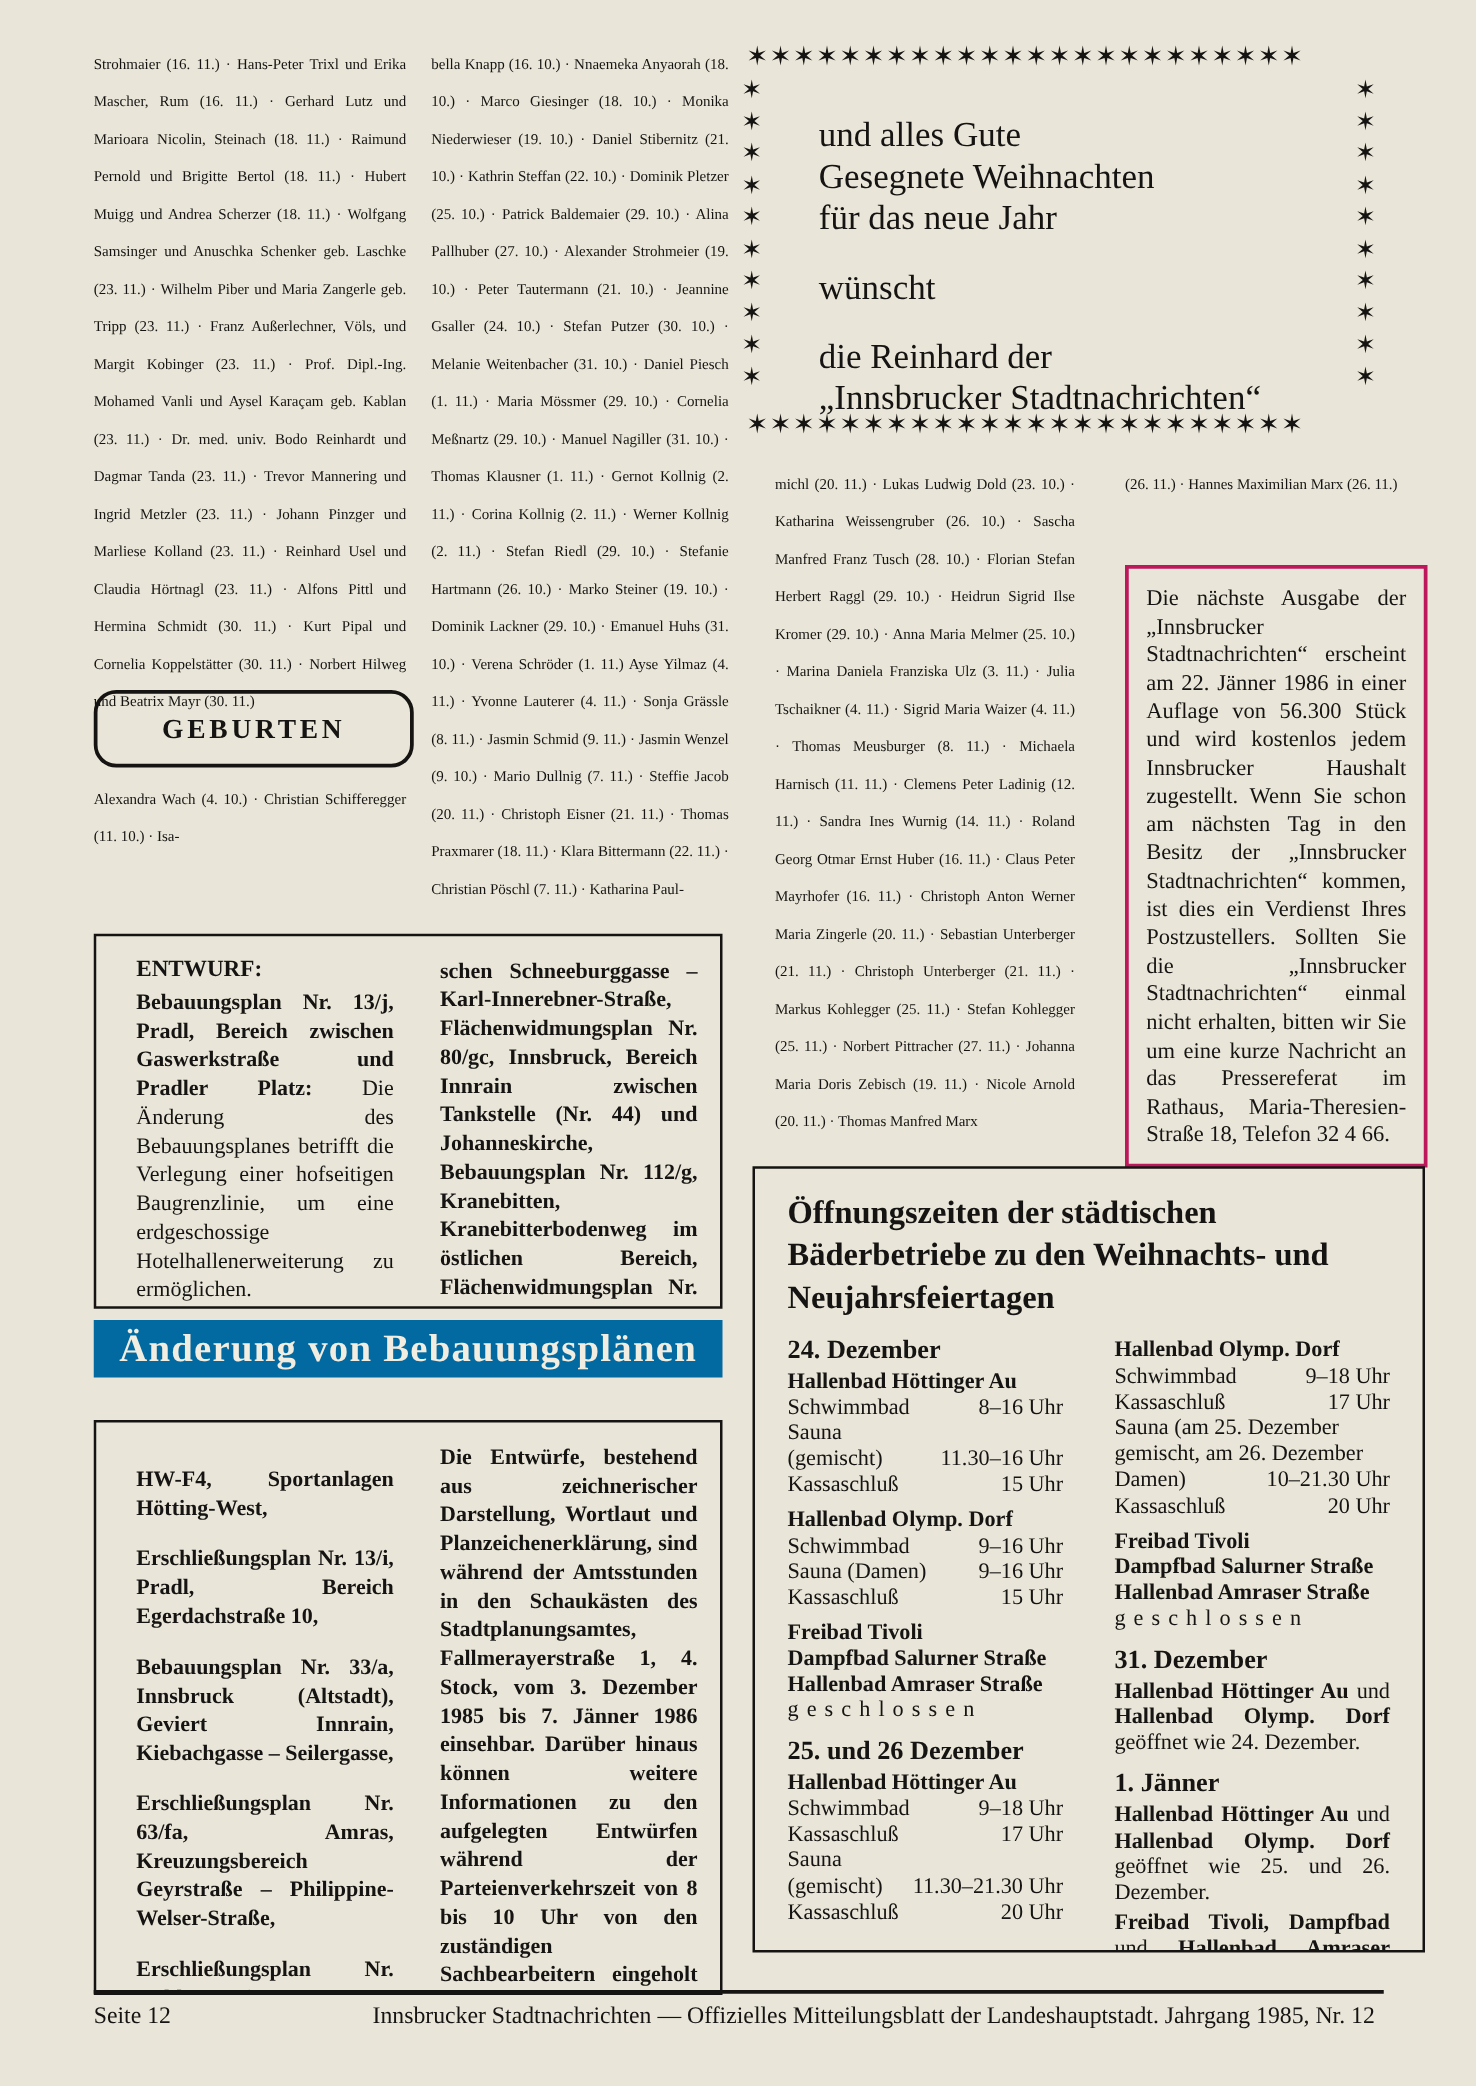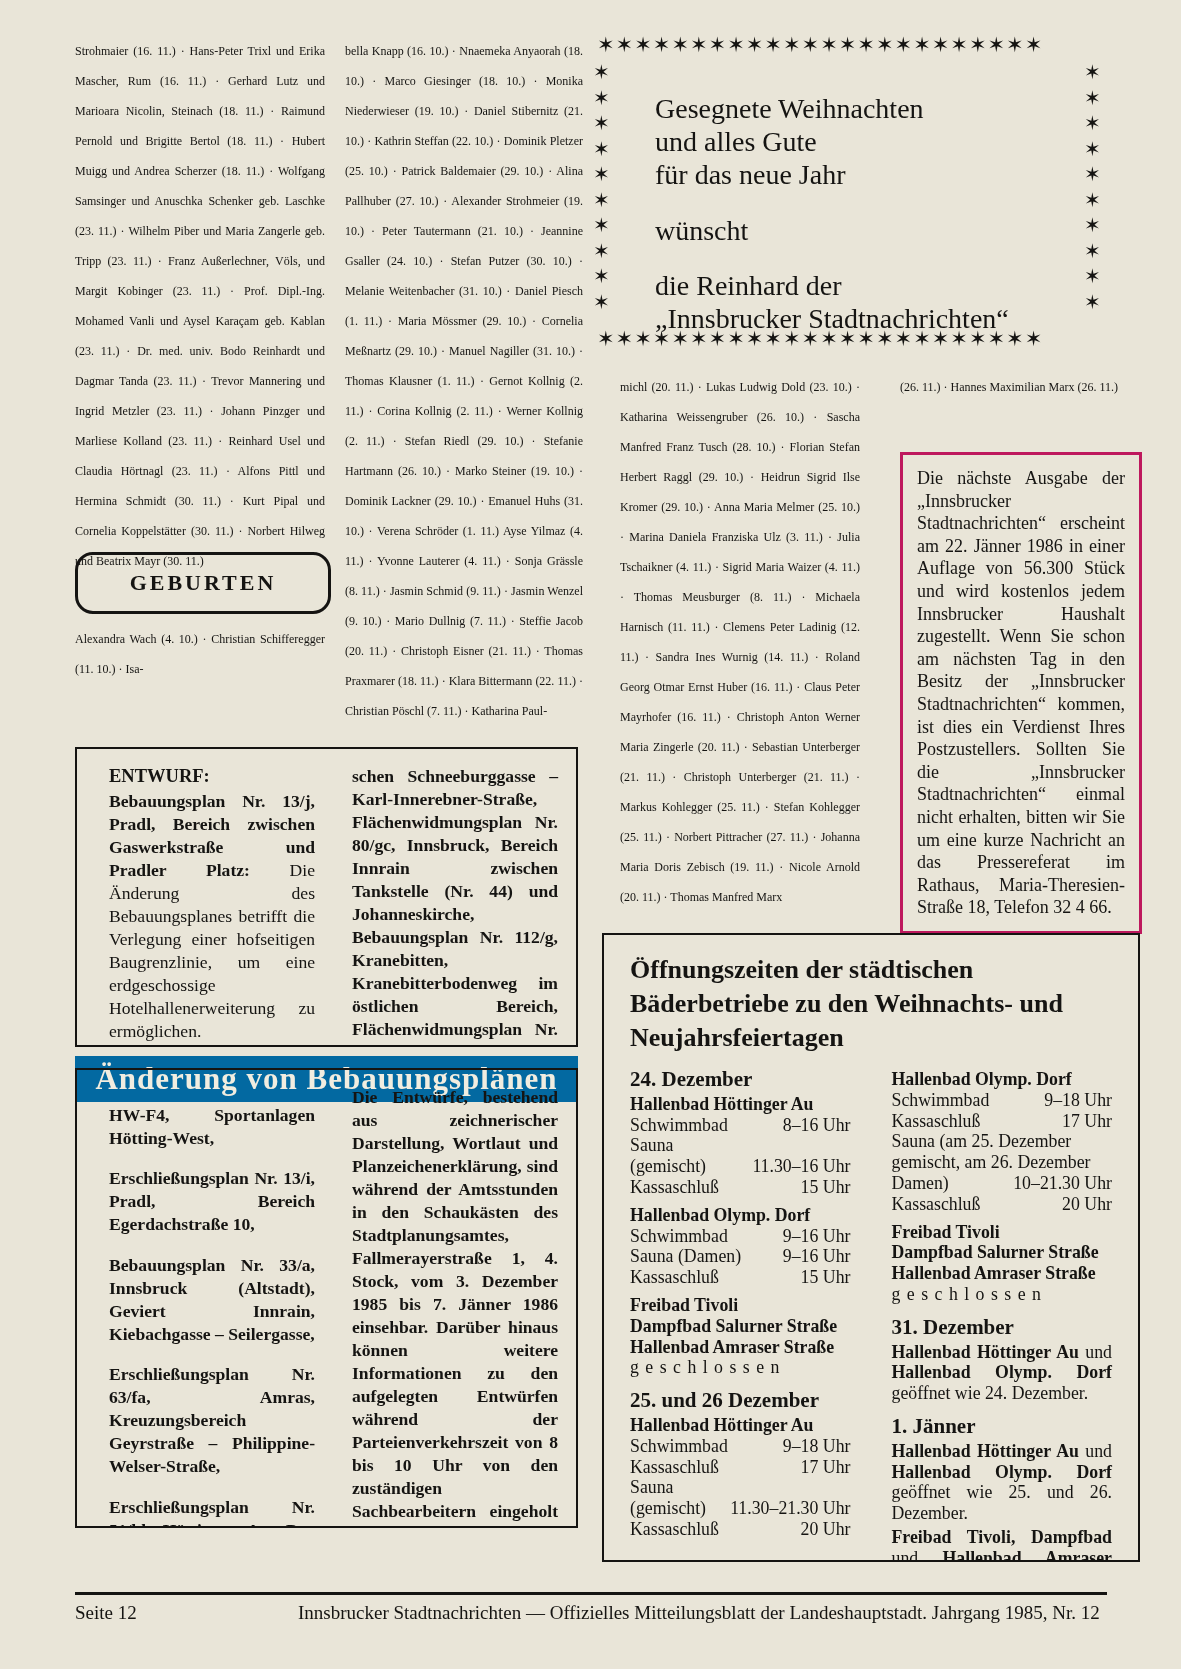--- a/index.html
+++ b/index.html
@@ -62,22 +62,22 @@
   <div class="abs body-text" style="left:75px;top:624px;width:250px;">Alexandra Wach (4. 10.) · Christian Schifferegger (11. 10.) · Isa-</div>
 
   <div class="abs body-text" style="left:345px;top:36px;width:238px;">bella Knapp (16. 10.) · Nnaemeka Anyaorah (18. 10.) · Marco Giesinger (18. 10.) · Monika Niederwieser (19. 10.) · Daniel Stibernitz (21. 10.) · Kathrin Steffan (22. 10.) · Dominik Pletzer (25. 10.) · Patrick Baldemaier (29. 10.) · Alina Pallhuber (27. 10.) · Alexander Strohmeier (19. 10.) · Peter Tautermann (21. 10.) · Jeannine Gsaller (24. 10.) · Stefan Putzer (30. 10.) · Melanie Weitenbacher (31. 10.) · Daniel Piesch (1. 11.) · Maria Mössmer (29. 10.) · Cornelia Meßnartz (29. 10.) · Manuel Nagiller (31. 10.) · Thomas Klausner (1. 11.) · Gernot Kollnig (2. 11.) · Corina Kollnig (2. 11.) · Werner Kollnig (2. 11.) · Stefan Riedl (29. 10.) · Stefanie Hartmann (26. 10.) · Marko Steiner (19. 10.) · Dominik Lackner (29. 10.) · Emanuel Huhs (31. 10.) · Verena Schröder (1. 11.) Ayse Yilmaz (4. 11.) · Yvonne Lauterer (4. 11.) · Sonja Grässle (8. 11.) · Jasmin Schmid (9. 11.) · Jasmin Wenzel (9. 10.) · Mario Dullnig (7. 11.) · Steffie Jacob (20. 11.) · Christoph Eisner (21. 11.) · Thomas Praxmarer (18. 11.) · Klara Bittermann (22. 11.) · Christian Pöschl (7. 11.) · Katharina Paul-</div>
 
   <div class="abs xmas" style="left:593px;top:30px;width:517px;height:324px;">
     <div class="stars-h" style="top:0;">✶✶✶✶✶✶✶✶✶✶✶✶✶✶✶✶✶✶✶✶✶✶✶✶</div>
     <div class="stars-h" style="bottom:0;">✶✶✶✶✶✶✶✶✶✶✶✶✶✶✶✶✶✶✶✶✶✶✶✶</div>
     <div class="stars-v" style="left:0;">✶✶✶✶✶✶✶✶✶✶</div>
     <div class="stars-v" style="right:0;">✶✶✶✶✶✶✶✶✶✶</div>
     <div class="xmas-content">
+      <div>und alles Gute</div>
       <div>Gesegnete Weihnachten</div>
-      <div>und alles Gute</div>
       <div>für das neue Jahr</div>
       <div class="xmas-wuenscht">wünscht</div>
       <div class="xmas-from">die Reinhard der</div>
       <div>„Innsbrucker Stadtnachrichten“</div>
     </div>
   </div>
 
   <div class="abs body-text" style="left:620px;top:372px;width:240px;">michl (20. 11.) · Lukas Ludwig Dold (23. 10.) · Katharina Weissengruber (26. 10.) · Sascha Manfred Franz Tusch (28. 10.) · Florian Stefan Herbert Raggl (29. 10.) · Heidrun Sigrid Ilse Kromer (29. 10.) · Anna Maria Melmer (25. 10.) · Marina Daniela Franziska Ulz (3. 11.) · Julia Tschaikner (4. 11.) · Sigrid Maria Waizer (4. 11.) · Thomas Meusburger (8. 11.) · Michaela Harnisch (11. 11.) · Clemens Peter Ladinig (12. 11.) · Sandra Ines Wurnig (14. 11.) · Roland Georg Otmar Ernst Huber (16. 11.) · Claus Peter Mayrhofer (16. 11.) · Christoph Anton Werner Maria Zingerle (20. 11.) · Sebastian Unterberger (21. 11.) · Christoph Unterberger (21. 11.) · Markus Kohlegger (25. 11.) · Stefan Kohlegger (25. 11.) · Norbert Pittracher (27. 11.) · Johanna Maria Doris Zebisch (19. 11.) · Nicole Arnold (20. 11.) · Thomas Manfred Marx</div>
 
   <div class="abs body-text" style="left:900px;top:372px;width:240px;">(26. 11.) · Hannes Maximilian Marx (26. 11.)</div>
@@ -94,21 +94,21 @@
 
       </div>
       <div class="c">
         <p style="margin:0;"><span class="bold">schen Schneeburggasse – Karl-Innerebner-Straße, Flächenwidmungsplan Nr. 80/gc, Innsbruck, Bereich Innrain zwischen Tankstelle (Nr. 44) und Johanneskirche, Bebauungsplan Nr. 112/g, Kranebitten, Kranebitterbodenweg im östlichen Bereich, Flächenwidmungsplan Nr. 80/gd, Innsbruck, Bereich Rennweg – Karl-Kapferer-Straße – Kaiserjägerstraße – Universitätsstraße,</span></p>
       </div>
     </div>
   </div>
 
   <div class="abs black-bar" style="left:75px;top:1056px;width:503px;height:46px;">Änderung von Bebauungsplänen</div>
 
-  <div class="abs frame" style="left:75px;top:1068px;width:503px;height:460px;box-sizing:border-box;">
+  <div class="abs frame" style="left:75px;top:1136px;width:503px;height:460px;box-sizing:border-box;">
     <div class="two-col">
       <div class="c bold">
         <p>HW-F4, Sportanlagen Hötting-West,</p>
         <p>Erschließungsplan Nr. 13/i, Pradl, Bereich Egerdachstraße 10,</p>
         <p>Bebauungsplan Nr. 33/a, Innsbruck (Altstadt), Geviert Innrain, Kiebachgasse – Seilergasse,</p>
         <p>Erschließungsplan Nr. 63/fa, Amras, Kreuzungsbereich Geyrstraße – Philippine-Welser-Straße,</p>
         <p>Erschließungsplan Nr. 51/bl, Höttinger Au, Dr.-Stumpf-Straße im westlichen Bereich,</p>
 
       </div>
       <div class="c bold">Die Entwürfe, bestehend aus zeichnerischer Darstellung, Wortlaut und Planzeichenerklärung, sind während der Amtsstunden in den Schaukästen des Stadtplanungsamtes, Fallmerayerstraße 1, 4. Stock, vom 3. Dezember 1985 bis 7. Jänner 1986 einsehbar. Darüber hinaus können weitere Informationen zu den aufgelegten Entwürfen während der Parteienverkehrszeit von 8 bis 10 Uhr von den zuständigen Sachbearbeitern eingeholt werden. Jeder, dem die Stellung eines Gemeindebewohners zukommt, hat das Recht, innerhalb der Auflagefrist zum Entwurf schriftlich Stellung zu nehmen.</div>

